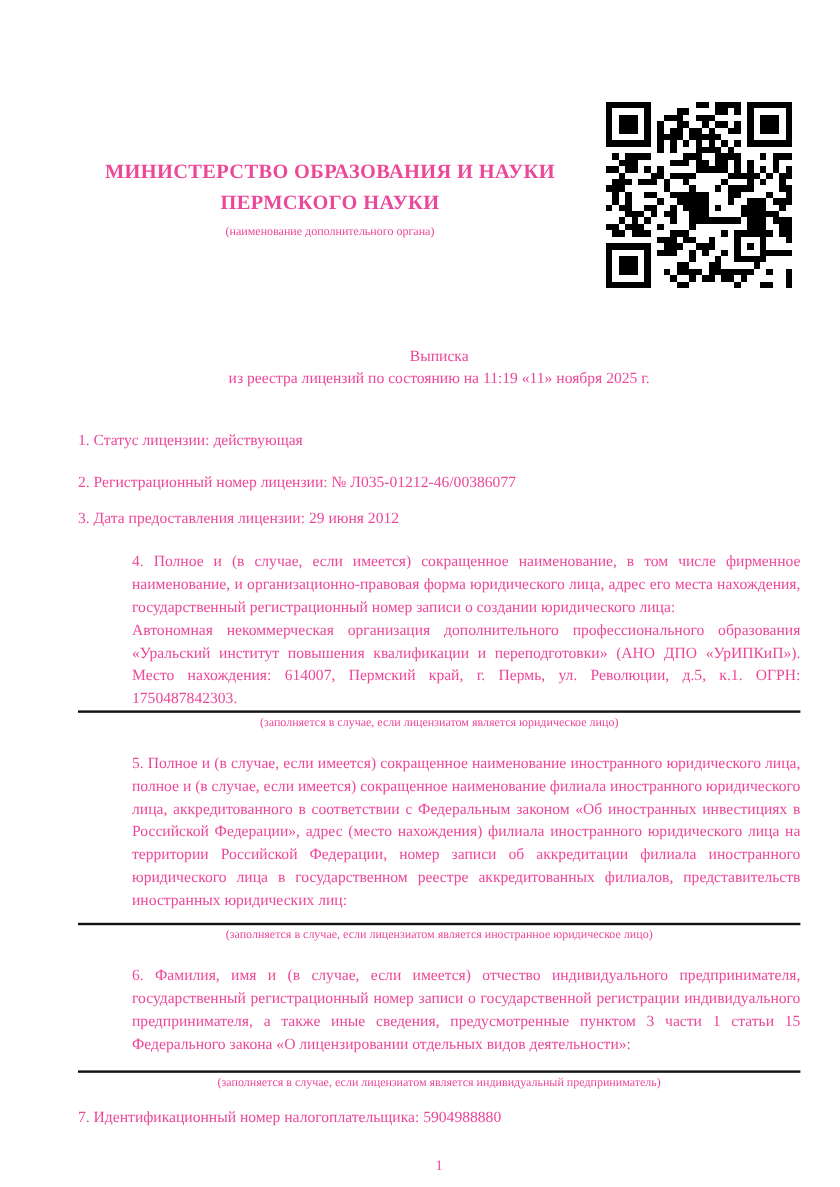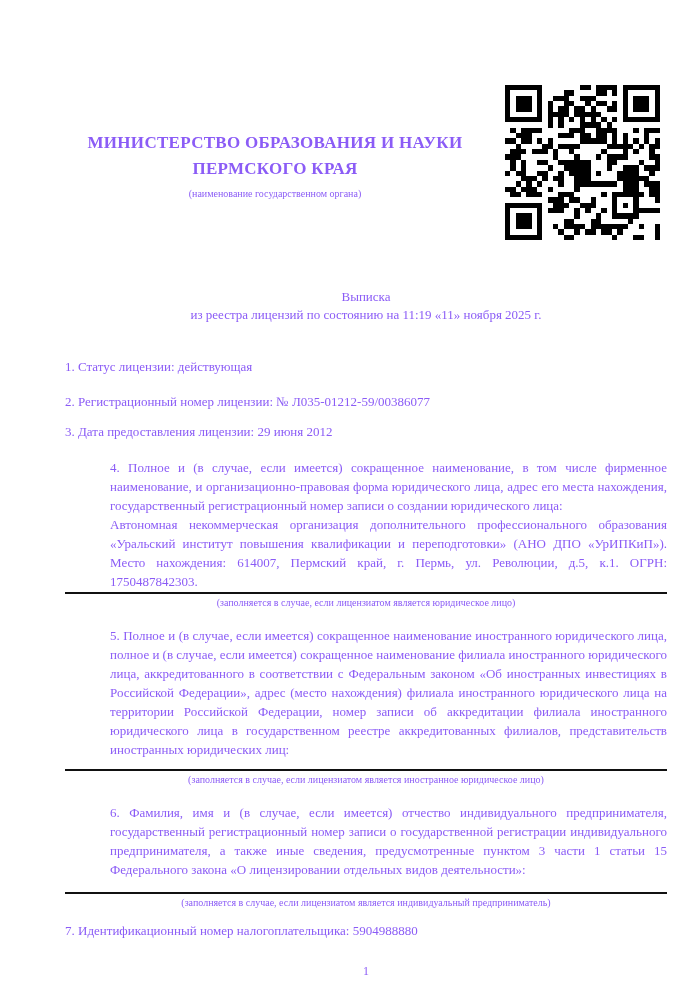--- a/index.html
+++ b/index.html
@@ -1,21 +1,21 @@
 <!DOCTYPE html>
 <html><head>
 <meta charset="utf-8">
 <style>
   html, body { margin: 0; padding: 0; background: #ffffff; }
   .page {
     position: relative;
     width: 700px;
     height: 989px;
     background: #ffffff;
-    color: #8b5cf6;
+    color: #ec4899;
     font-family: "Liberation Serif", serif;
     overflow: hidden;
   }
   .qr {
     position: absolute;
     left: 505px;
     top: 85px;
     width: 155px;
     height: 155px;
   }
@@ -494,34 +494,34 @@
         <rect x="12" y="28" width="1" height="1" fill="#000000"></rect>
         <rect x="20" y="28" width="1" height="1" fill="#000000"></rect>
         <rect x="24" y="28" width="1" height="1" fill="#000000"></rect>
         <rect x="25" y="28" width="1" height="1" fill="#000000"></rect>
         <rect x="28" y="28" width="1" height="1" fill="#000000"></rect>
       </svg>
   </div>
 
   <div class="header-text">
     <div class="ministry-line">МИНИСТЕРСТВО ОБРАЗОВАНИЯ И НАУКИ</div>
-    <div class="ministry-line">ПЕРМСКОГО КРАЯ</div>
-    <div class="header-caption">(наименование государственном органа)</div>
+    <div class="ministry-line">ПЕРМСКОГО НАУКИ</div>
+    <div class="header-caption">(наименование дополнительного органа)</div>
   </div>
 
   <div class="content">
 
     <div class="doc-title">
       <div>Выписка</div>
       <div>из реестра лицензий по состоянию на 11:19 «11» ноября 2025 г.</div>
     </div>
 
     <div class="line-item mt-title-gap">1. Статус лицензии: действующая</div>
 
-    <div class="line-item mt-p2">2. Регистрационный номер лицензии: № Л035-01212-59/00386077</div>
+    <div class="line-item mt-p2">2. Регистрационный номер лицензии: № Л035-01212-46/00386077</div>
 
     <div class="line-item mt-p3">3. Дата предоставления лицензии: 29 июня 2012</div>
 
     <div class="mt-item">
       <div class="para">4. Полное и (в случае, если имеется) сокращенное наименование, в том числе фирменное наименование, и организационно-правовая форма юридического лица, адрес его места нахождения, государственный регистрационный номер записи о создании юридического лица:</div>
       <div class="para">Автономная некоммерческая организация дополнительного профессионального образования «Уральский институт повышения квалификации и переподготовки» (АНО ДПО «УрИПКиП»). Место нахождения: 614007, Пермский край, г. Пермь, ул. Революции, д.5, к.1. ОГРН: 1750487842303.</div>
       <hr class="rule">
       <div class="small-caption">(заполняется в случае, если лицензиатом является юридическое лицо)</div>
     </div>
 

